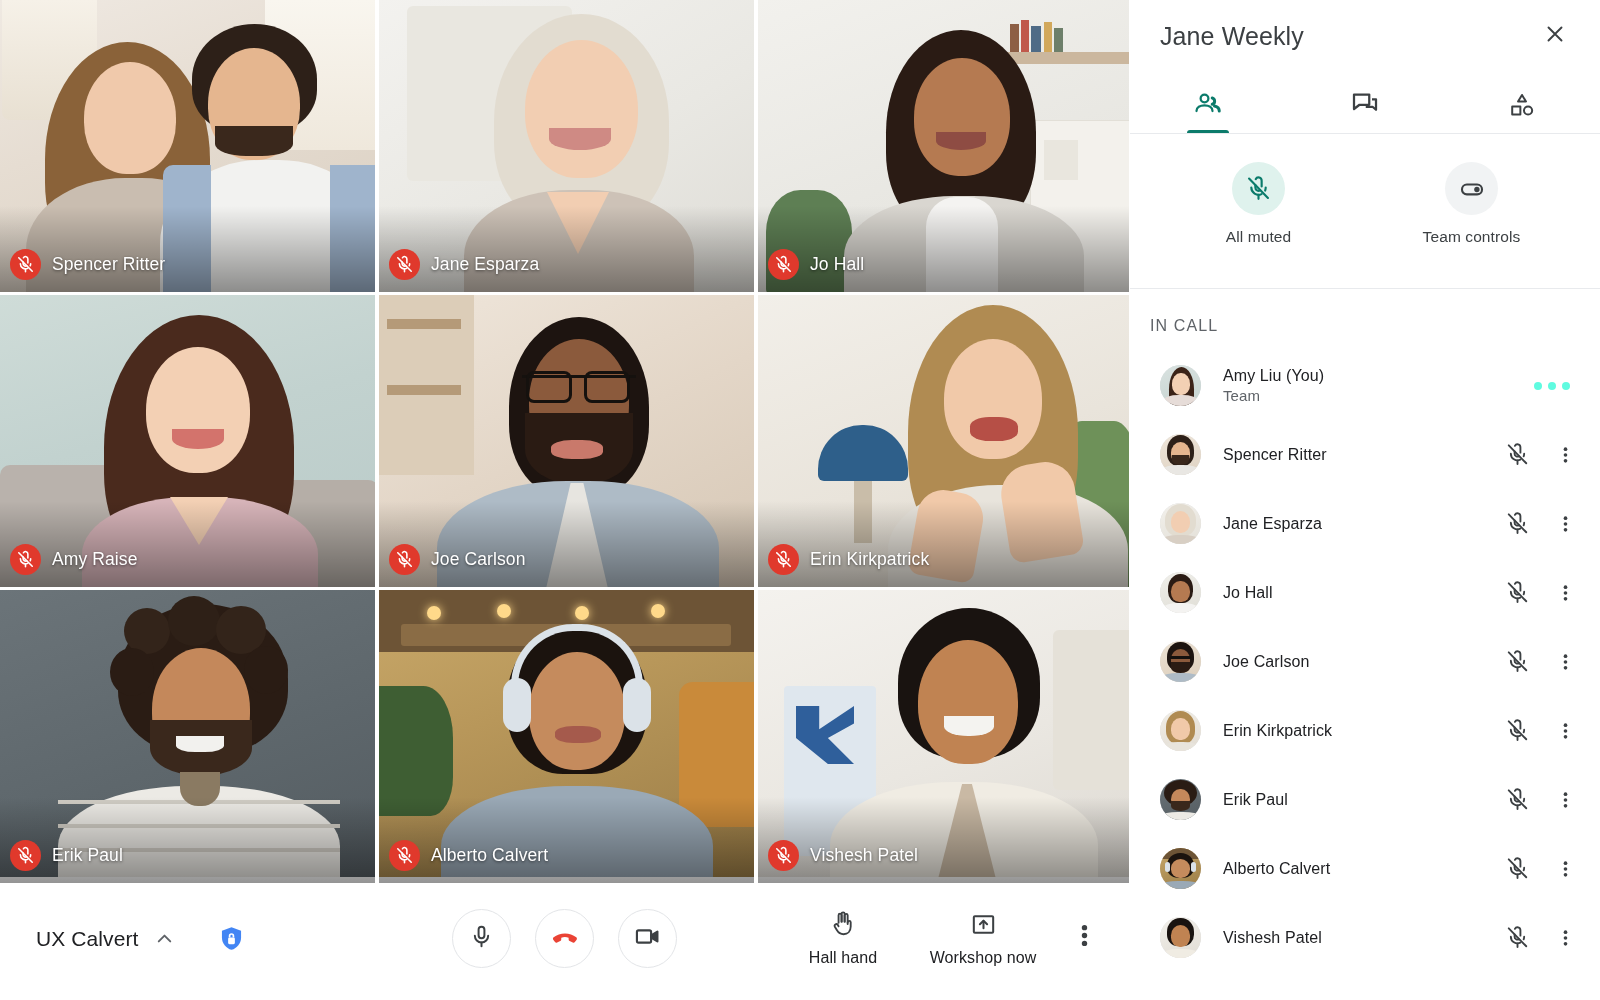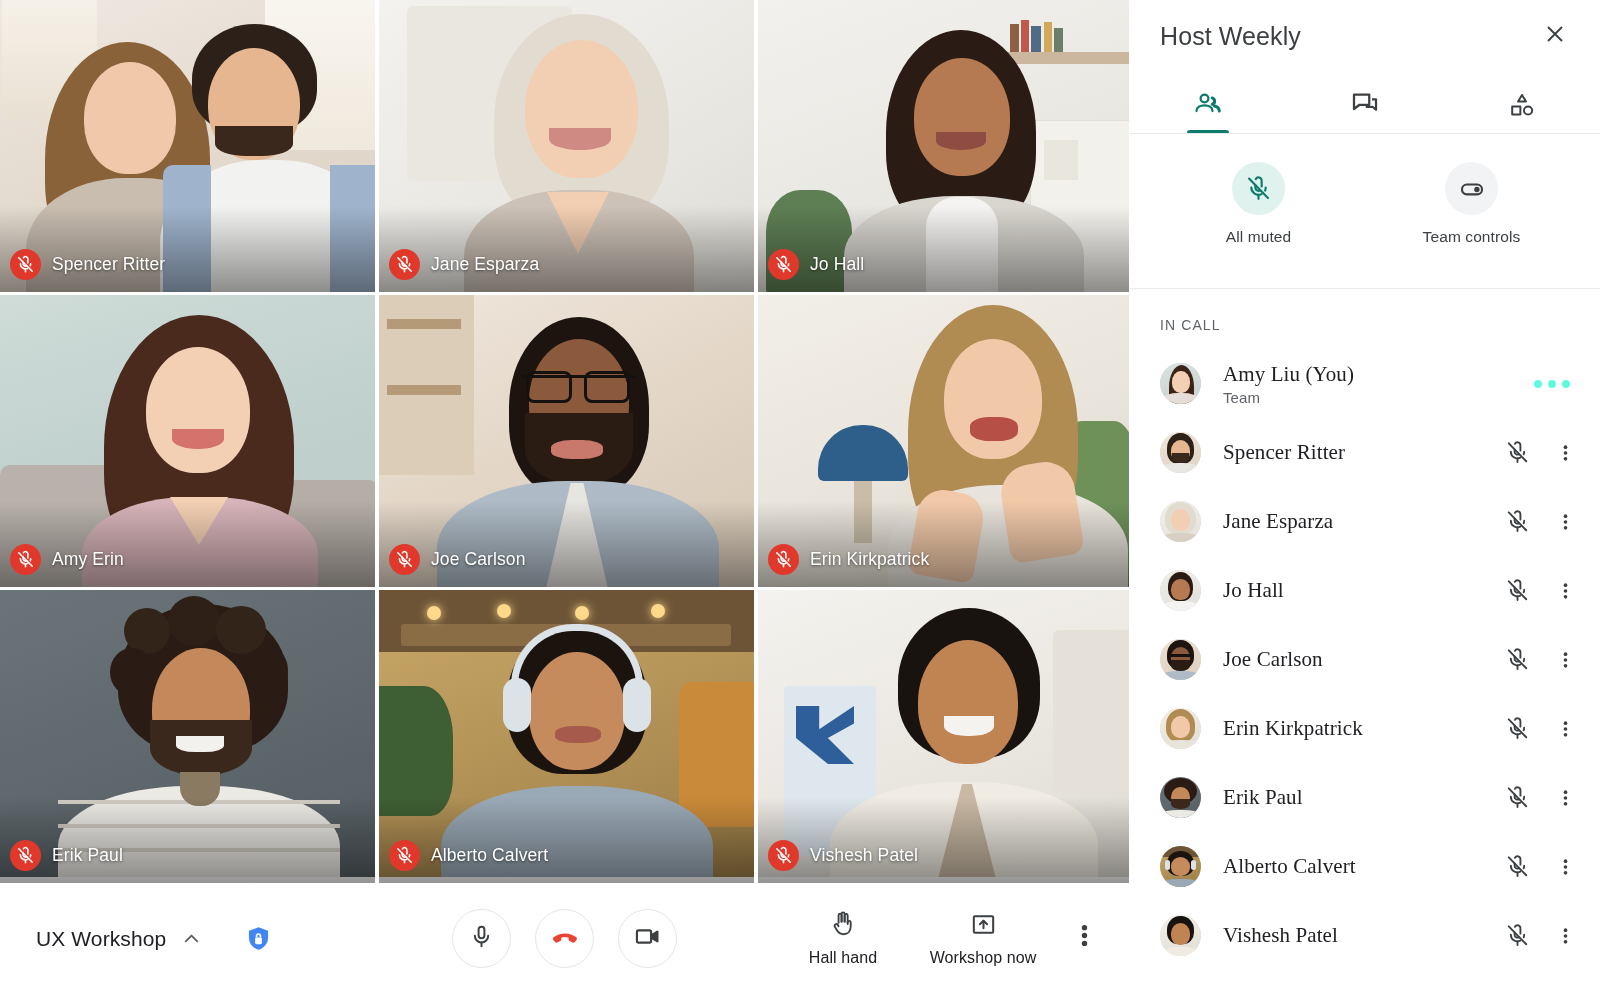--- a/index.html
+++ b/index.html
@@ -153,39 +153,39 @@
   }
   .quick-circle {
     width: 53px; height: 53px; border-radius: 50%;
     background: #f1f3f4;
     display: flex; align-items: center; justify-content: center;
   }
   .quick-circle.mint { background: #dff2ed; }
   .quick-label { font-size: 15.5px; color: #3c4043; letter-spacing: .1px; }
 
   .section-head {
-    padding: 28px 0 16px 30px;
-    font-size: 14px; letter-spacing: 1.1px; color: #5f6368; font-weight: 500;
+    padding: 28px 0 16px 20px;
+    font-size: 16px; letter-spacing: 1.1px; color: #5f6368; font-weight: 500;
   }
 
   .plist { flex: 1; overflow: hidden; }
   .prow {
     height: 69px;
     display: flex; align-items: center;
     padding: 0 22px 0 30px;
     cursor: pointer;
   }
   .avatar {
     width: 41px; height: 41px; border-radius: 50%;
     flex: 0 0 auto; overflow: hidden; position: relative;
     background: #dadce0;
   }
   .avatar .ph { position: absolute; inset: 0; }
   .pname-wrap { flex: 1; margin-left: 22px; display: flex; flex-direction: column; gap: 2px; }
-  .pname { font-size: 21px; color: #202124; letter-spacing: .1px; font-family: Liberation Serif, serif; }
+  .pname { font-size: 16px; color: #202124; letter-spacing: .1px; }
   .psub { font-size: 15px; color: #5f6368; letter-spacing: .1px; }
   .prow-actions { display: flex; align-items: center; gap: 22px; }
   .mic-off-btn { width: 26px; height: 26px; display: flex; align-items: center; justify-content: center; cursor: pointer; }
   .row-kebab { width: 26px; height: 30px; display: flex; align-items: center; justify-content: center; cursor: pointer; }
   .speaking-dots { display: flex; gap: 6px; align-items: center; margin-right: 8px; }
   .speaking-dots i { width: 8px; height: 8px; border-radius: 50%; background: #5ffbe0; display: block; }
 
   
   .pbg { position: absolute; inset: 0; }
   .head { position: absolute; border-radius: 50% 50% 46% 46%; }
@@ -304,21 +304,21 @@
         <div class="tile-label">
           <span class="mute-badge">
             <svg viewBox="0 0 24 24" fill="none" stroke="#fff" stroke-width="2" stroke-linecap="round">
               <path d="M15 10V5a3 3 0 0 0-5.6-1.5"></path>
                 <path d="M9 9v2a3 3 0 0 0 4.6 2.5"></path>
               <path d="M5.5 11a6.5 6.5 0 0 0 9.2 5.9M18.5 11c0 .9-.2 1.8-.5 2.6"></path>
               <path d="M12 18.5V21"></path>
                 <path d="M3.5 3.5l17 17"></path>
             </svg>
           </span>
-          <span class="tile-name">Amy Erin</span>
+          <span class="tile-name">Amy Raise</span>
         </div>
       </div>
 
       <div class="tile">
         <div class="photo">
           <div class="pbg" style="background:linear-gradient(155deg,#efe6db 0%,#e3d6c7 50%,#d6c7b5 100%)"></div>
           <div style="position:absolute;left:0;top:0;width:95px;height:180px;background:#dccdb8"></div>
           <div style="position:absolute;left:8px;top:24px;width:74px;height:10px;background:#b59a78"></div>
           <div style="position:absolute;left:8px;top:90px;width:74px;height:10px;background:#b59a78"></div>
           <div class="hair" style="left:130px;top:22px;width:140px;height:180px;background:#1d1410"></div>
@@ -466,21 +466,21 @@
           </span>
           <span class="tile-name">Vishesh Patel</span>
         </div>
       </div>
 
     </div>
 
     <div class="controlbar">
 
       <div class="cb-left">
-        <span class="meeting-name">UX Workshop</span>
+        <span class="meeting-name">UX Calvert</span>
         <span class="caret-up">
           <svg width="23" height="23" viewBox="0 0 24 24" fill="none" stroke="#5f6368" stroke-width="2" stroke-linecap="round" stroke-linejoin="round">
               <polyline points="6 15 12 9 18 15"></polyline>
             </svg>
         </span>
         <span class="shield">
           <svg width="27" height="27" viewBox="0 0 24 24">
             <path d="M12 2 20.5 5.2V11c0 5.2-3.6 9.6-8.5 11C7.1 20.6 3.5 16.2 3.5 11V5.2L12 2Z" fill="#4285f4"></path>
             <rect x="9" y="11" width="6" height="6" rx="1.2" fill="#fff"></rect>
             <path d="M10.3 11V9.7a1.7 1.7 0 0 1 3.4 0V11" fill="none" stroke="#fff" stroke-width="1.5"></path>
@@ -547,21 +547,21 @@
           </span>
         </div>
       </div>
 
     </div>
   </div>
 
   <div class="panel">
 
     <div class="panel-head">
-      <span class="panel-title">Host Weekly</span>
+      <span class="panel-title">Jane Weekly</span>
       <span class="close-btn">
         <span>
           <svg width="24" height="24" viewBox="0 0 24 24" fill="none" stroke="#3c4043" stroke-width="1.9" stroke-linecap="round">
             <path d="M5.5 5.5 18.5 18.5M18.5 5.5 5.5 18.5"></path>
           </svg>
         </span>
       </span>
     </div>
 
     <div class="tabs">

